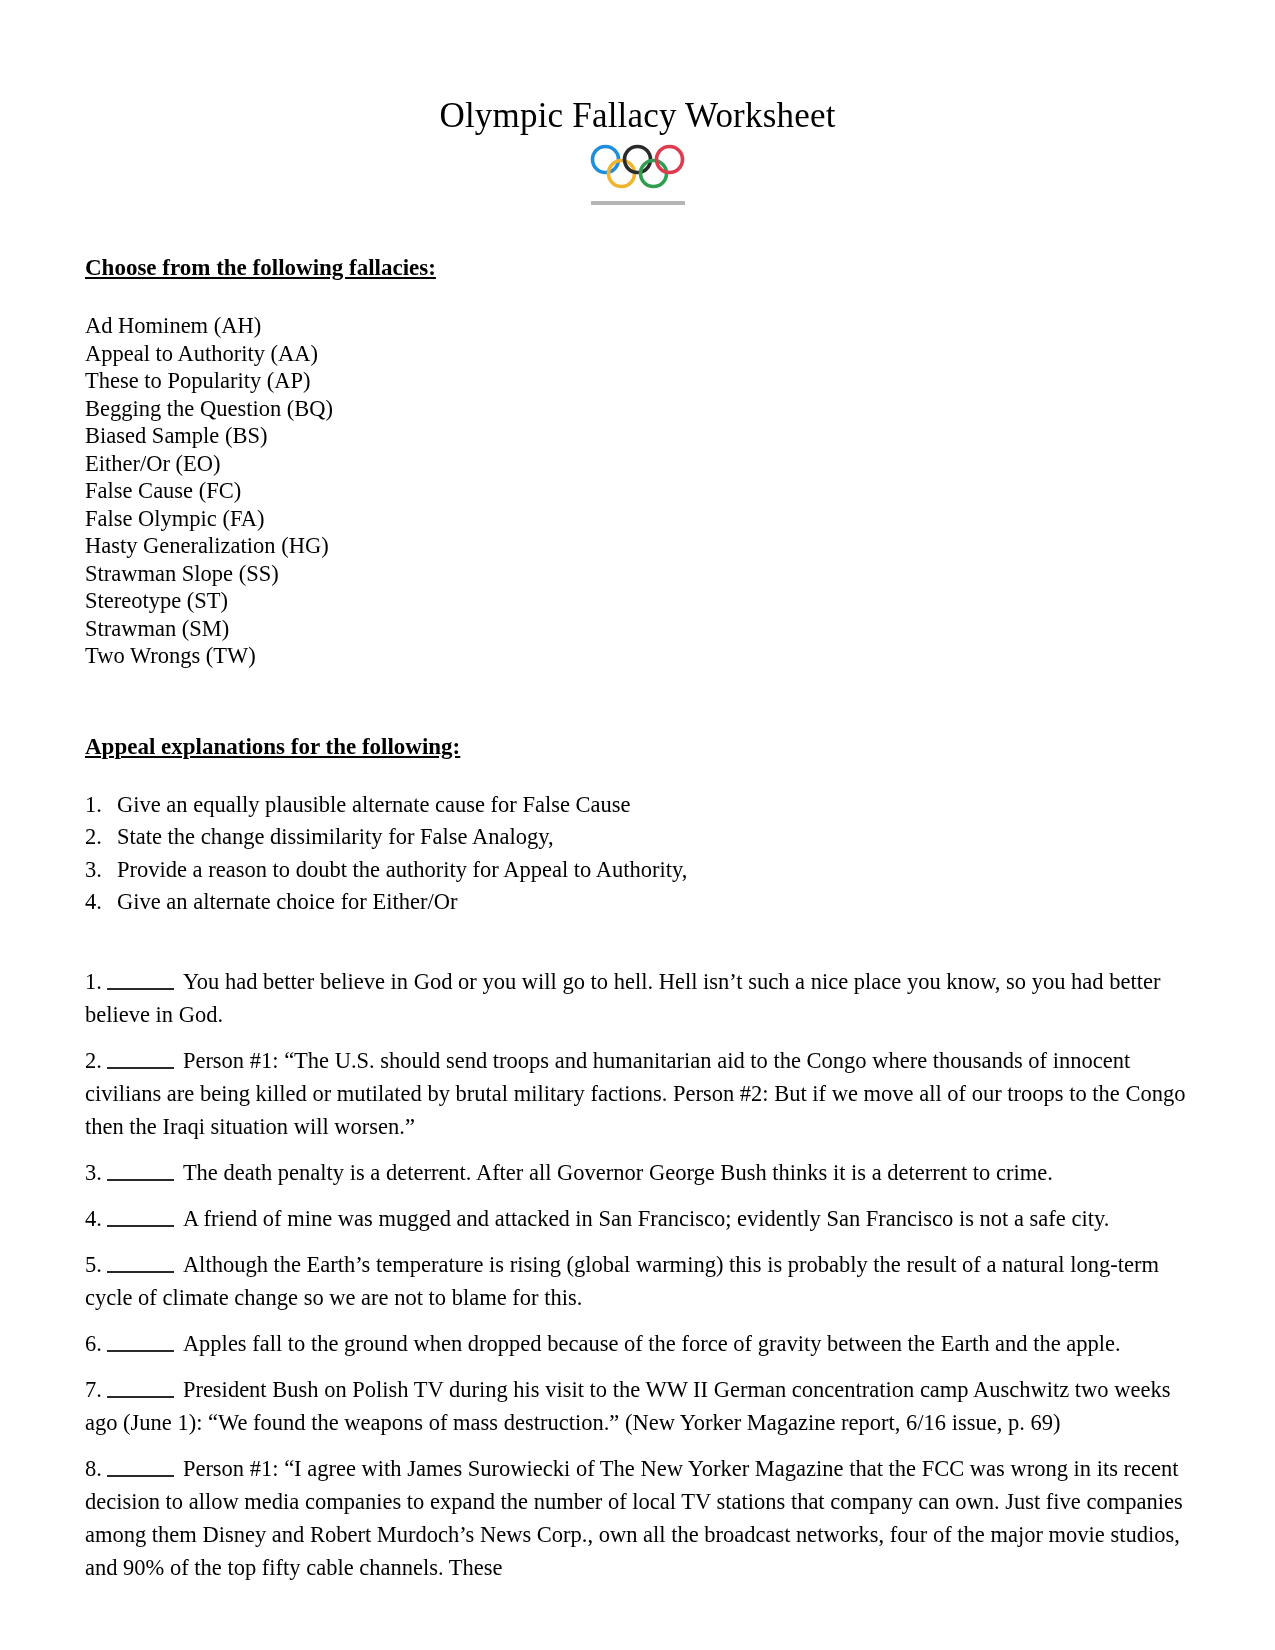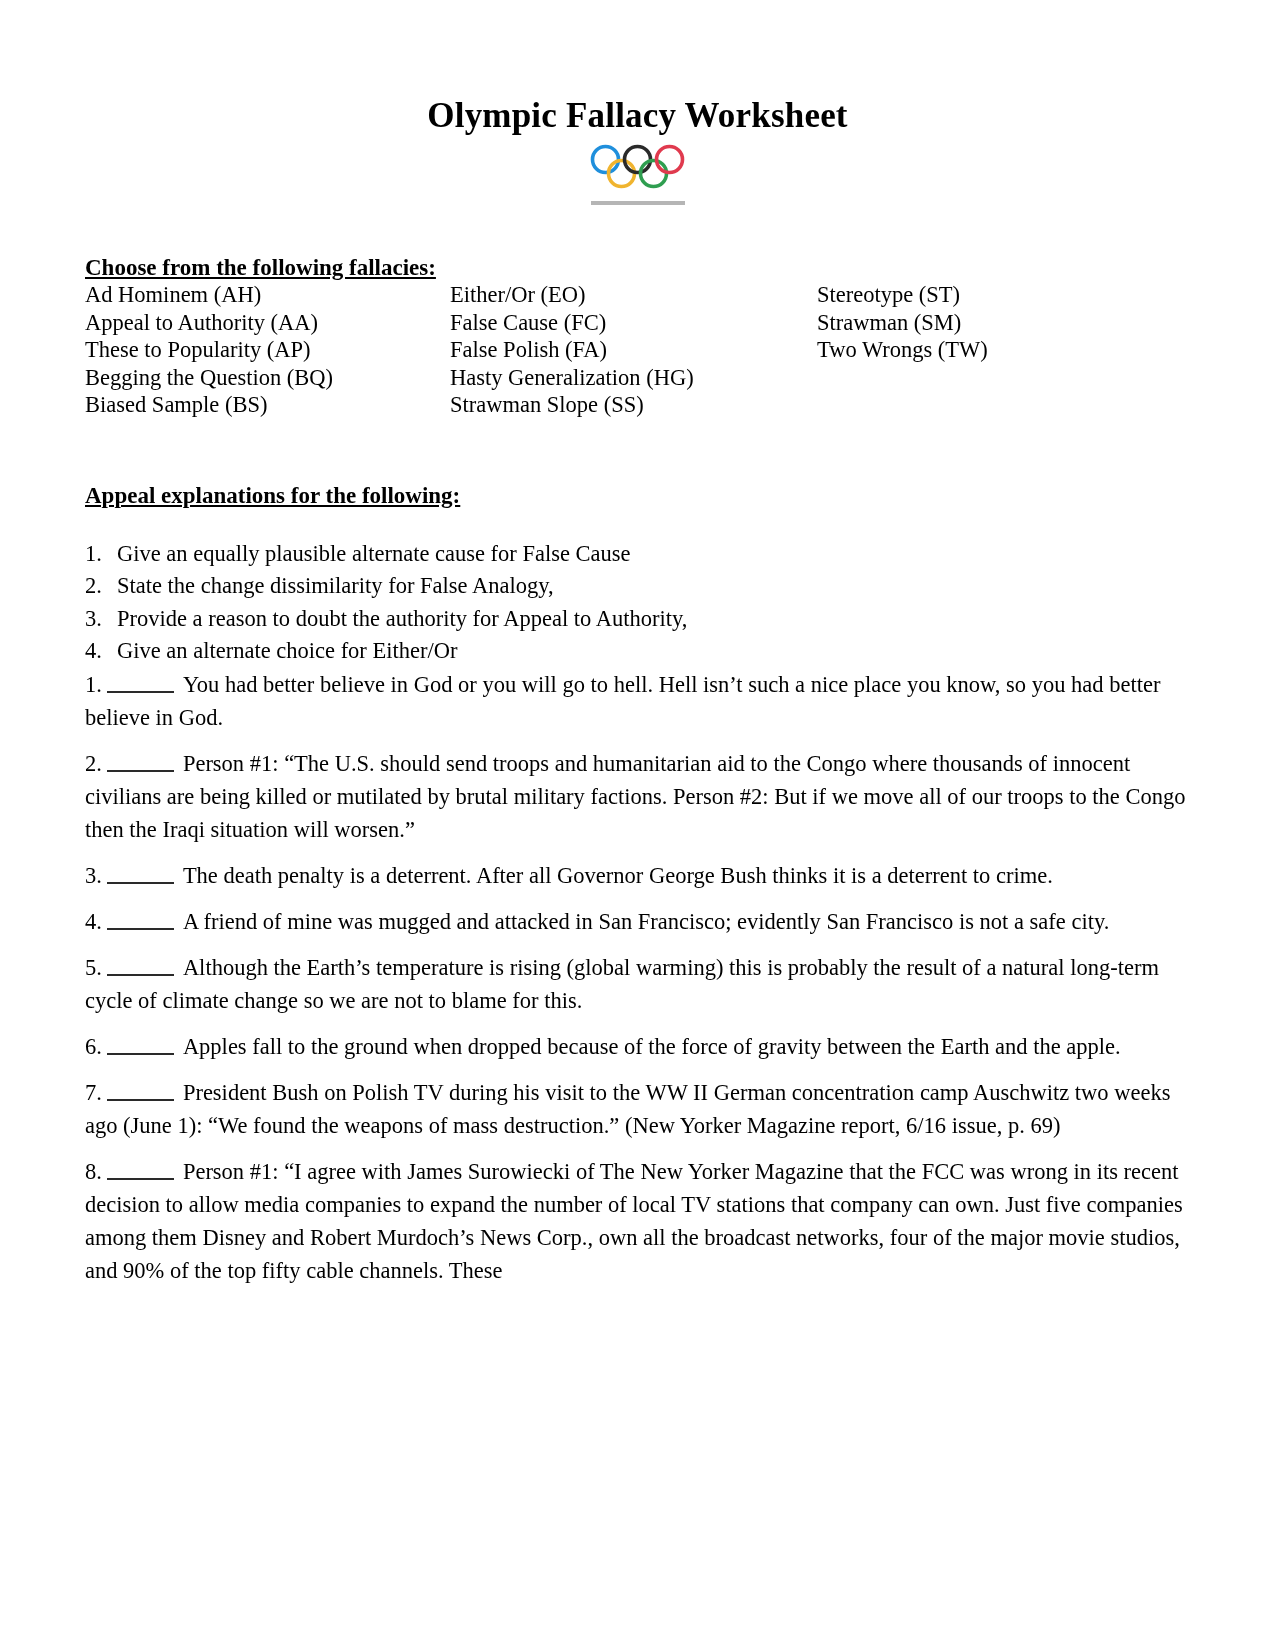--- a/index.html
+++ b/index.html
@@ -13,21 +13,21 @@
   }
   .page {
     width: 1275px;
     height: 1650px;
     padding: 0 85px;
   }
   .doc-title {
     padding-top: 96px;
     text-align: center;
     font-size: 35px;
-    font-weight: bold;
+    font-weight: normal;
     letter-spacing: 0.2px;
   }
   .logo-wrap {
     margin-top: 7px;
     text-align: center;
   }
   .logo-wrap svg { display: inline-block; }
   .logo-underline {
     width: 94px;
     height: 4px;
@@ -35,34 +35,36 @@
   }
   .section-heading {
     font-size: 23px;
     font-weight: bold;
     text-decoration: underline;
   }
   .heading-fallacies { margin-top: 50px; }
   .heading-explanations { margin-top: 64px; }
   .fallacy-columns {
     display: flex;
+    margin-top: 31px;
     font-size: 22.5px;
+    flex-direction: column;
   }
   .fallacy-column { line-height: 27.5px; }
   .fallacy-column:nth-child(1) { width: 365px; }
   .fallacy-column:nth-child(2) { width: 367px; }
   .fallacy-column:nth-child(3) { flex: 1; }
   .explanation-list {
     margin-top: 29px;
     font-size: 22.5px;
     line-height: 32.5px;
   }
   .explanation-item { display: flex; }
   .explanation-number { width: 32px; flex: 0 0 32px; }
-  .questions { }
+  .questions { margin-top: 46px; }
   .question {
     font-size: 22.5px;
     line-height: 33px;
     margin-bottom: 13px;
   }
   .answer-blank {
     display: inline-block;
     width: 67px;
     border-bottom: 2px solid #2a2a2a;
     position: relative;
@@ -94,21 +96,21 @@
       <div class="fallacy-column">
         <div class="fallacy-item">Ad Hominem (AH)</div>
         <div class="fallacy-item">Appeal to Authority (AA)</div>
         <div class="fallacy-item">These to Popularity (AP)</div>
         <div class="fallacy-item">Begging the Question (BQ)</div>
         <div class="fallacy-item">Biased Sample (BS)</div>
       </div>
       <div class="fallacy-column">
         <div class="fallacy-item">Either/Or (EO)</div>
         <div class="fallacy-item">False Cause (FC)</div>
-        <div class="fallacy-item">False Polish (FA)</div>
+        <div class="fallacy-item">False Olympic (FA)</div>
         <div class="fallacy-item">Hasty Generalization (HG)</div>
         <div class="fallacy-item">Strawman Slope (SS)</div>
       </div>
       <div class="fallacy-column">
         <div class="fallacy-item">Stereotype (ST)</div>
         <div class="fallacy-item">Strawman (SM)</div>
         <div class="fallacy-item">Two Wrongs (TW)</div>
       </div>
     </div>
 

